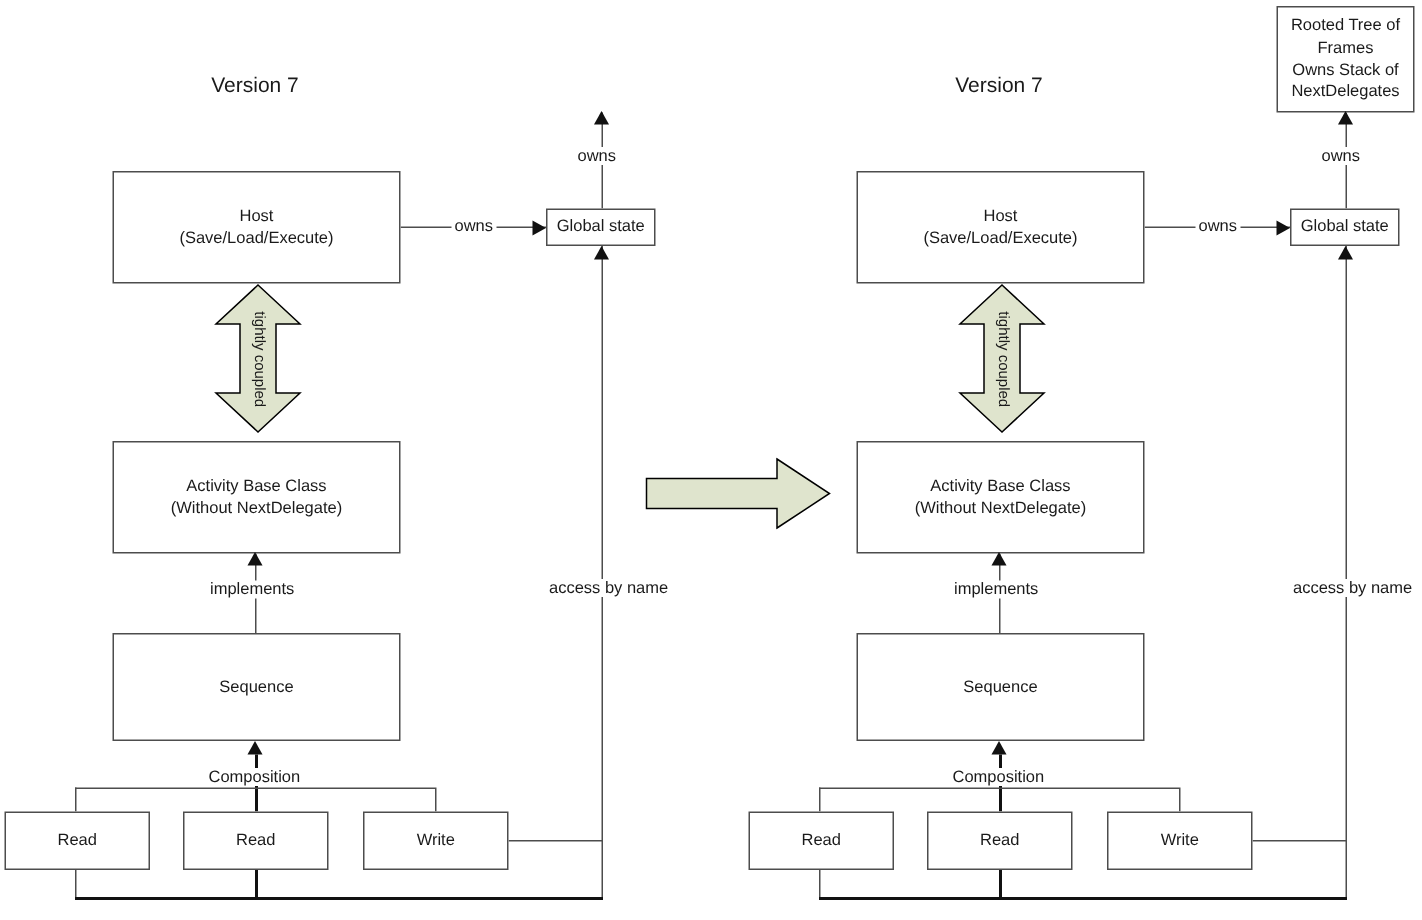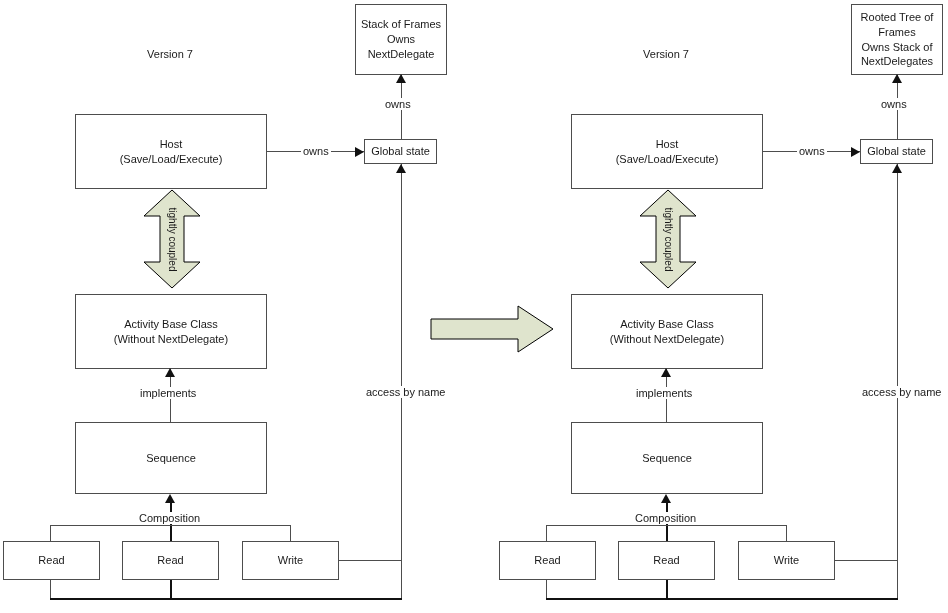--- a/index.html
+++ b/index.html
@@ -35,21 +35,21 @@
     font-size: 11px;
     color: #1a1a1a;
     background: #ffffff;
     text-align: center;
     white-space: nowrap;
     z-index: 5;
     padding: 0 2px;
   }
   .version-label {
     position: absolute;
-    font-size: 11px;
+    font-size: 14px;
     color: #1a1a1a;
     text-align: center;
     white-space: nowrap;
     z-index: 5;
   }
   .hline {
     position: absolute;
     height: 0;
     border-top: 1px solid #4d4d4d;
     z-index: 2;
@@ -96,23 +96,20 @@
     z-index: 3;
   }
 </style>
 </head>
 <body>
 
 <div id="canvas">
 
   <div class="version-label" style="left:120px; top:48px; width:100px;">Version 7</div>
 
-  <div class="box" style="left:355px; top:4px; width:92px; height:71px;">Stack of Frames
-Owns
-NextDelegate</div>
 
   <div class="vline" style="left:401px; top:75px; height:64px;"></div>
   <div class="arrowhead-up" style="left:396px; top:74px;"></div>
   <div class="label" style="left:383px; top:98px;">owns</div>
 
   <div class="box" style="left:75px; top:114px; width:192px; height:75px;">Host
 (Save/Load/Execute)</div>
 
   <div class="hline" style="left:267px; top:151px; width:97px;"></div>
   <div class="arrowhead-right" style="left:355px; top:147px;"></div>

